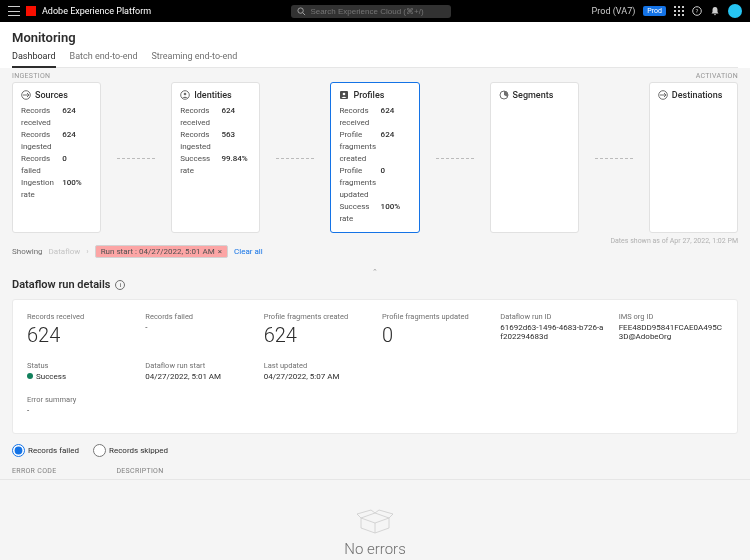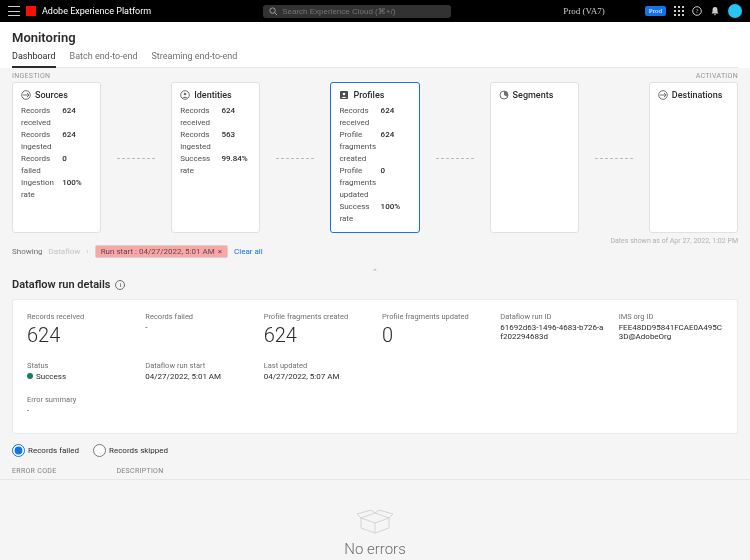--- a/index.html
+++ b/index.html
@@ -2,27 +2,27 @@
 <html><head>
 <meta charset="utf-8">
 <style>
 * { box-sizing: border-box; margin: 0; padding: 0; }
 body { font-family: -apple-system, BlinkMacSystemFont, "Segoe UI", Roboto, sans-serif; font-size: 10px; background: #f5f5f5; color: #2c2c2c; width: 750px; height: 560px; overflow: hidden; }
 
 
 .topbar { background: #000; height: 22px; display: flex; align-items: center; padding: 0 8px; color: #fff; font-size: 9px; }
 .topbar .left { display: flex; align-items: center; gap: 6px; flex: 0 0 auto; }
 .topbar .center { flex: 1; display: flex; justify-content: center; }
-.topbar .right { display: flex; align-items: center; gap: 8px; flex: 0 0 auto; font-family: Liberation Serif, serif; }
+.topbar .right { display: flex; align-items: center; gap: 8px; flex: 0 0 auto; }
 .menu-icon { width: 12px; height: 10px; display: flex; flex-direction: column; justify-content: space-between; cursor: pointer; }
 .menu-icon span { height: 1px; background: #ccc; }
 .adobe-logo { width: 10px; height: 10px; background: #fa0f00; display: inline-block; }
-.search-box { background: #323232; border-radius: 3px; padding: 2px 6px; width: 188px; display: flex; align-items: center; color: #aaa; gap: 4px; }
+.search-box { background: #323232; border-radius: 3px; padding: 2px 6px; width: 160px; display: flex; align-items: center; color: #aaa; gap: 4px; }
 .search-box input { background: transparent; border: 0; color: #aaa; font-size: 8px; outline: none; flex: 1; }
-.prod-badge { background: #1473e6; color: #fff; font-size: 7px; padding: 1px 4px; border-radius: 2px; margin-left: 32px; }
+.prod-badge { background: #1473e6; color: #fff; font-size: 7px; padding: 1px 4px; border-radius: 2px; }
 .topbar .icon-btn { color: #ccc; cursor: pointer; }
 .avatar { width: 14px; height: 14px; border-radius: 50%; background: #26c5f3; }
 
 
 .page-header { padding: 8px 12px 0 12px; background: #fff; }
 .page-title { font-size: 13px; font-weight: 600; margin-bottom: 6px; }
 .tabs { display: flex; gap: 14px; font-size: 9px; border-bottom: 1px solid #e6e6e6; }
 .tab { padding: 0 0 5px 0; color: #707070; cursor: pointer; }
 .tab.active { color: #2c2c2c; border-bottom: 2px solid #2c2c2c; margin-bottom: -1px; }
 

